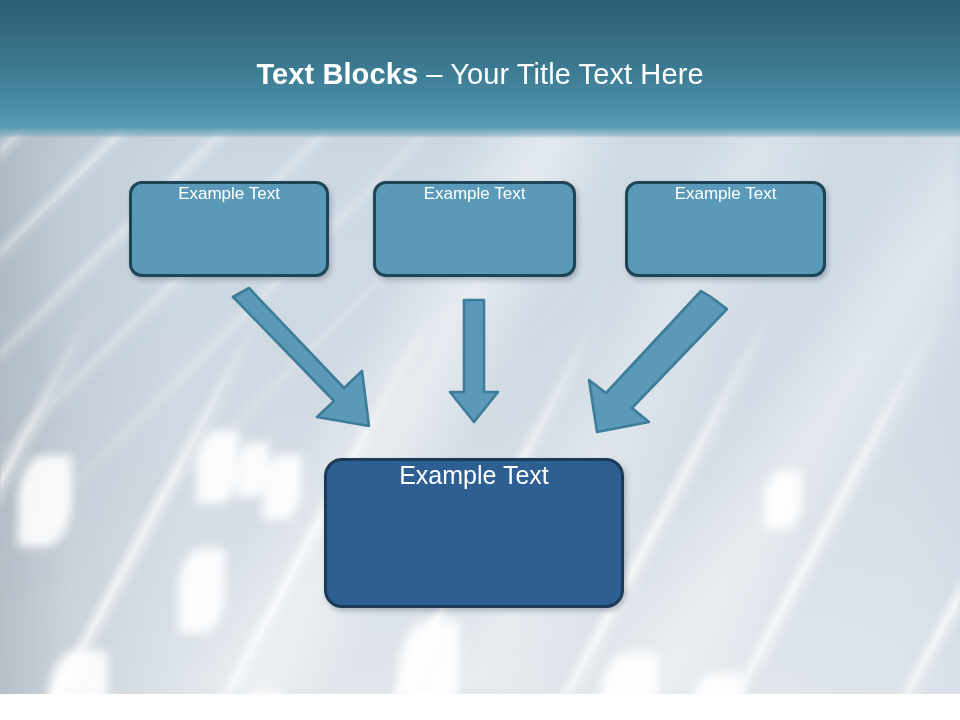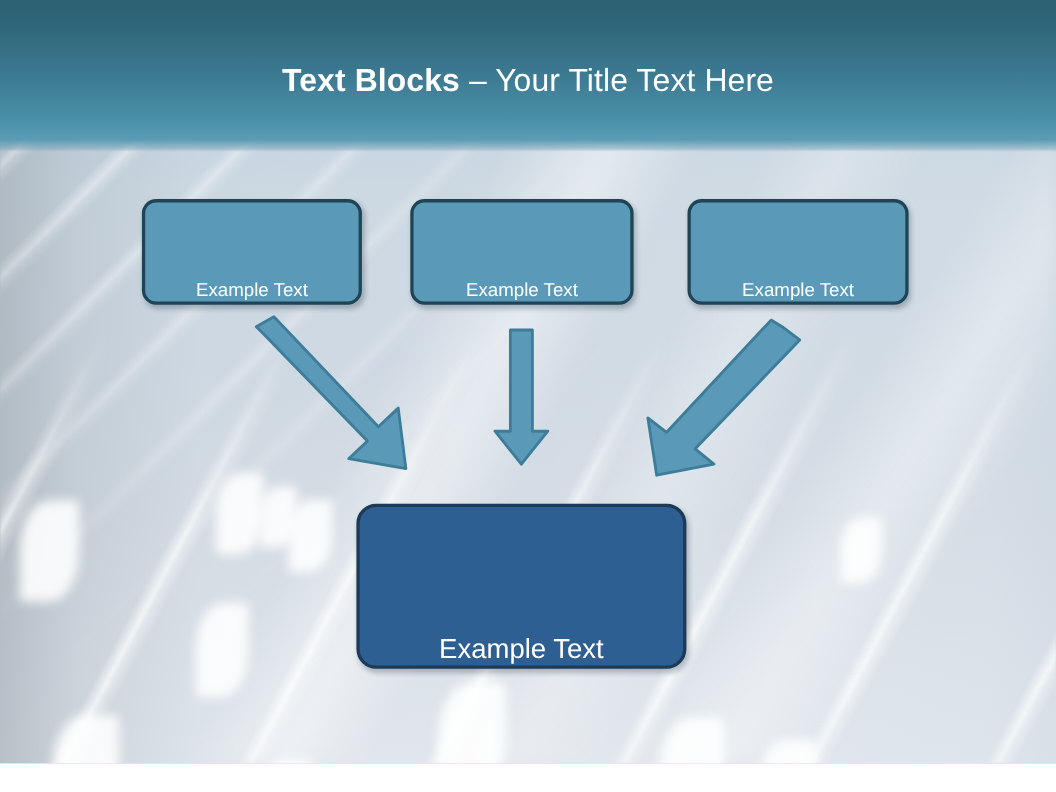--- a/index.html
+++ b/index.html
@@ -10,21 +10,21 @@
   }
   body {
     font-family: "Liberation Sans", sans-serif;
   }
 
   #slide {
     position: relative;
     width: 960px;
     height: 694px;
     overflow: hidden;
-    background: #d946ef;
+    background: #737373;
   }
 
   
   .bg-layer {
     position: absolute;
     inset: 0;
     pointer-events: none;
   }
 
   
@@ -136,21 +136,21 @@
   #slide-title .t-bold { font-weight: bold; }
   #slide-title .t-light { font-weight: normal; }
 
   
   .node-box {
     position: absolute;
     box-sizing: border-box;
     border: 3px solid #1f4456;
     border-radius: 13px;
     display: flex;
-    align-items: flex-end;
+    align-items: flex-start;
     justify-content: center;
     color: #ffffff;
     box-shadow: 2px 3px 5px rgba(40,60,80,0.30);
   }
   .node-box.top {
     background: #5a9ab8;
     font-size: 17px;
   }
   .node-box.bottom {
     background: #2e5f93;

